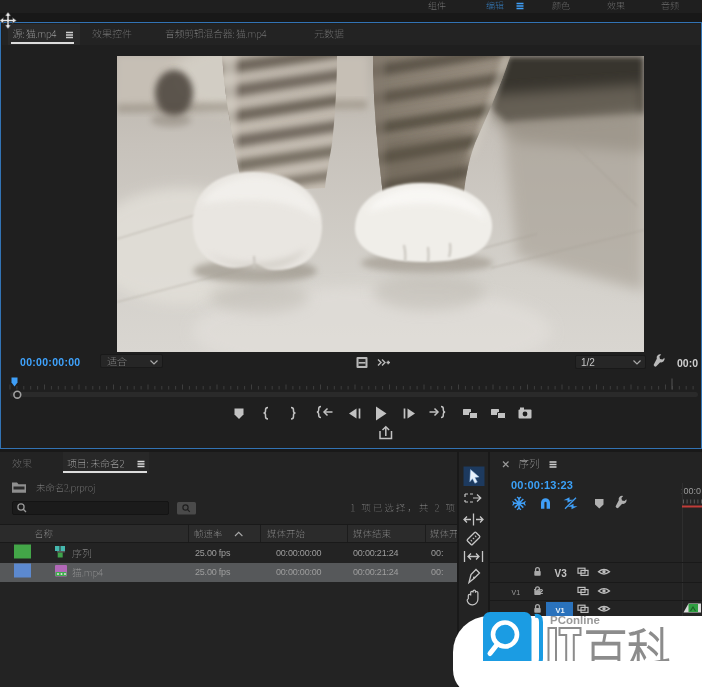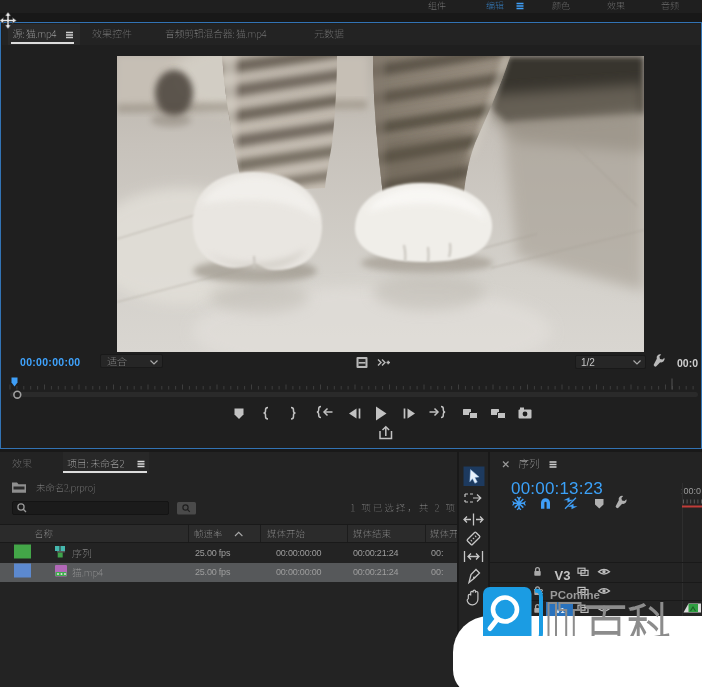--- a/index.html
+++ b/index.html
@@ -136,30 +136,30 @@
 <div class="lat" style="left:195px;top:567px;font-size:9px;letter-spacing:-0.2px;color:#9e9e9e">25.00 fps</div>
 <div class="lat" style="left:276px;top:547.5px;font-size:9px;letter-spacing:-0.2px;color:#9e9e9e">00:00:00:00</div>
 <div class="lat" style="left:353px;top:547.5px;font-size:9px;letter-spacing:-0.2px;color:#9e9e9e">00:00:21:24</div>
 <div class="lat" style="left:431px;top:547.5px;font-size:9px;color:#9e9e9e">00:</div>
 <div class="lat" style="left:276px;top:566.5px;font-size:9px;letter-spacing:-0.2px;color:#9e9e9e">00:00:00:00</div>
 <div class="lat" style="left:353px;top:566.5px;font-size:9px;letter-spacing:-0.2px;color:#9e9e9e">00:00:21:24</div>
 <div class="lat" style="left:431px;top:566.5px;font-size:9px;color:#9e9e9e">00:</div>
 
 <div class="abs" style="left:459px;top:452px;width:243px;height:235px;background:#232323"></div>
 <div class="abs" style="left:488px;top:452px;width:2px;height:235px;background:#191919"></div>
-<div class="lat" style="left:511px;top:478.5px;font-size:17px;font-weight:normal;letter-spacing:0.2px;color:#3ba1f8">00:00:13:23</div>
+<div class="lat" style="left:511px;top:478.5px;font-size:11px;font-weight:bold;letter-spacing:0.2px;color:#3ba1f8">00:00:13:23</div>
 <div class="lat" style="left:681px;top:486px;font-size:9px;color:#9a9a9a">:00:0</div>
 <div class="abs" style="left:682px;top:483px;width:1px;height:133px;background:#2e2e2e"></div>
 
 <div class="abs" style="left:490px;top:562px;width:212px;height:1px;background:#191919"></div>
 <div class="abs" style="left:490px;top:582px;width:212px;height:1px;background:#191919"></div>
 <div class="abs" style="left:490px;top:600px;width:212px;height:1px;background:#191919"></div>
 <div class="abs" style="left:490px;top:617.5px;width:212px;height:1px;background:#191919"></div>
 <div class="abs" style="left:546px;top:601.5px;width:27px;height:15.5px;background:#2a72bc"></div>
-<div class="lat" style="left:554.5px;top:567.5px;font-size:13px;font-weight:bold;color:#c4c4c4">V3</div>
+<div class="lat" style="left:554.5px;top:567.5px;font-size:10px;font-weight:bold;color:#c4c4c4">V3</div>
 <div class="lat" style="left:534px;top:586.8px;font-size:7.5px;font-weight:bold;color:#c4c4c4">V2</div>
 <div class="lat" style="left:555.5px;top:605.5px;font-size:7.5px;font-weight:bold;color:#eaf2fa">V1</div>
 <div class="lat" style="left:511.5px;top:589.3px;font-size:7px;color:#9a9a9a">V1</div>
 
 <svg class="abs" style="left:0;top:0" width="702" height="687" viewBox="0 0 702 687">
 <defs>
       <clipPath id="clipR">
         <rect x="0" y="0" width="457" height="687"></rect>
       </clipPath>
     </defs>
@@ -364,21 +364,21 @@
 <g transform="translate(55,565)">
       <rect x="0" y="0" width="12" height="11.5" rx="1" fill="#b268b8"></rect>
       <rect x="0.5" y="7" width="11" height="4" fill="#3fae4c"></rect>
       <circle cx="3" cy="9" r="1" fill="#ddd"></circle>
       <circle cx="6.5" cy="9" r="1" fill="#ddd"></circle>
       <circle cx="10" cy="9" r="1" fill="#ddd"></circle>
     </g>
 </svg>
 
 <div class="abs" style="left:453px;top:616px;width:260px;height:80px;background:#fff;border-radius:36px 0 0 26px"></div>
-<div class="abs" style="left:453px;top:583px;width:249px;height:53px;overflow:hidden"><svg width="260" height="78" viewBox="0 0 260 78">
+<div class="abs" style="left:453px;top:608px;width:249px;height:53px;overflow:hidden"><svg width="260" height="78" viewBox="0 0 260 78">
 <rect x="30" y="4" width="48.5" height="59.5" rx="7" fill="#1b9ce3"></rect>
 <path d="M82,8 q6,-1.5 6,6 v36 q0,7.5 -6,6" fill="none" stroke="#1b9ce3" stroke-width="4"></path>
 <circle cx="52" cy="26.5" r="12" fill="none" stroke="#fff" stroke-width="4.6"></circle>
 <path d="M44.5,36 L37,45.5" stroke="#fff" stroke-width="5" stroke-linecap="round"></path>
 <text x="97" y="15.5" font-family="Liberation Sans, sans-serif" font-size="11.5" font-weight="bold" fill="#9a9a9a">PConline</text>
 <g stroke="#8c8c8c" stroke-width="2" fill="none">
 <rect x="95.5" y="20" width="7.5" height="45"></rect>
 <path d="M106.5,20 h21 v7 h-6.7 v38 h-7.6 v-38 h-6.7 z"></path>
 </g>
 <g transform="translate(131,65) scale(0.80,1)" stroke="#8c8c8c" stroke-width="2.1" fill="none">

